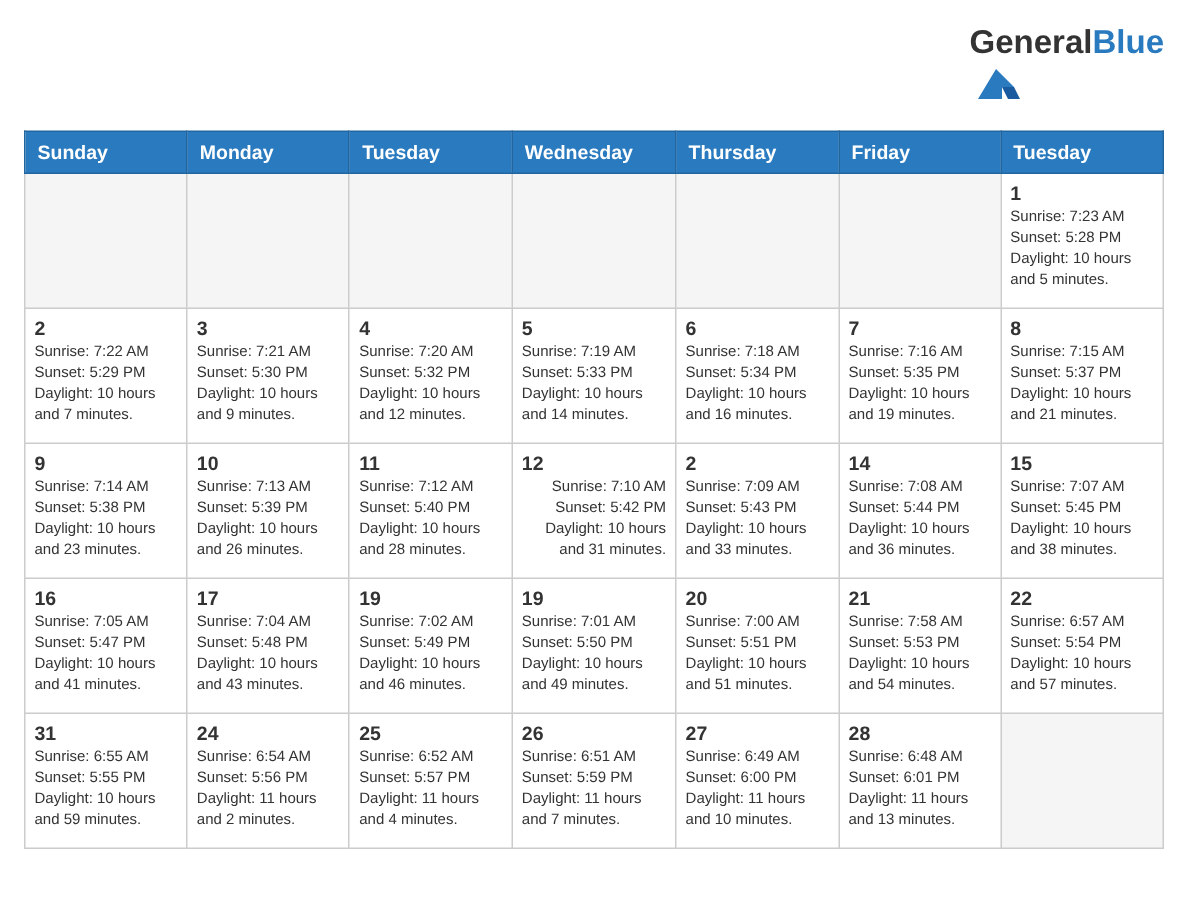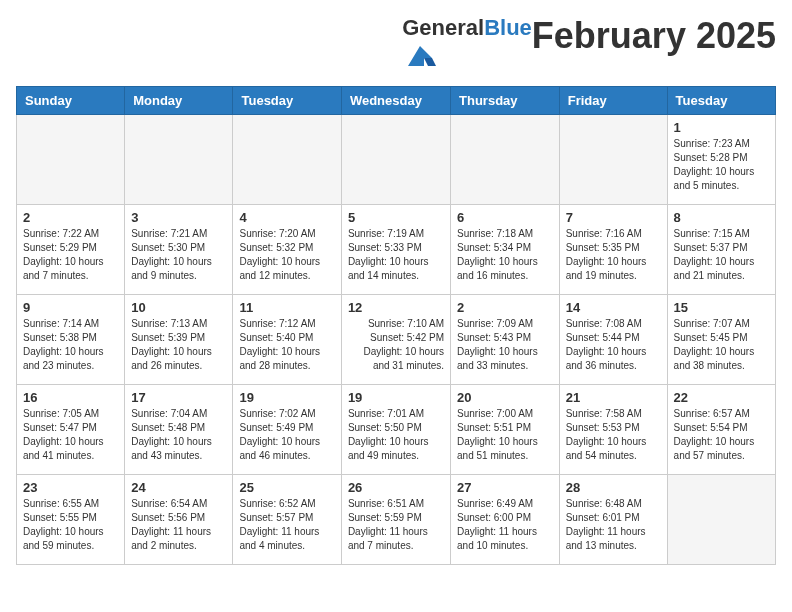--- a/index.html
+++ b/index.html
@@ -94,21 +94,20 @@
       <div class="logo-text">
         <span class="logo-general">General</span><span class="logo-blue">Blue</span>
       </div>
       <svg class="logo-icon" viewBox="0 0 40 35" xmlns="http://www.w3.org/2000/svg">
         <polygon points="5,30 20,5 35,20 25,20 25,30" fill="#2a7abf"></polygon>
         <polygon points="25,20 35,20 40,30 30,30" fill="#1a5a9f"></polygon>
       </svg>
     </div>
   </div>
   <div class="title-block">
-    <div class="month-year">February 2025</div>
   </div>
 </div>
 
 <table class="calendar">
   <thead>
     <tr>
     <th>Sunday</th>
         <th>Monday</th>
         <th>Tuesday</th>
         <th>Wednesday</th>
@@ -281,21 +280,21 @@
         <td>
           <span class="day-num">22</span>
           <div class="day-info" style="white-space: pre-line;">Sunrise: 6:57 AM
 Sunset: 5:54 PM
 Daylight: 10 hours
 and 57 minutes.</div>
         </td>
       </tr>
       <tr>
         <td>
-          <span class="day-num">23</span>
+          <span class="day-num">31</span>
           <div class="day-info" style="white-space: pre-line;">Sunrise: 6:55 AM
 Sunset: 5:55 PM
 Daylight: 10 hours
 and 59 minutes.</div>
         </td>
         <td>
           <span class="day-num">24</span>
           <div class="day-info" style="white-space: pre-line;">Sunrise: 6:54 AM
 Sunset: 5:56 PM
 Daylight: 11 hours

